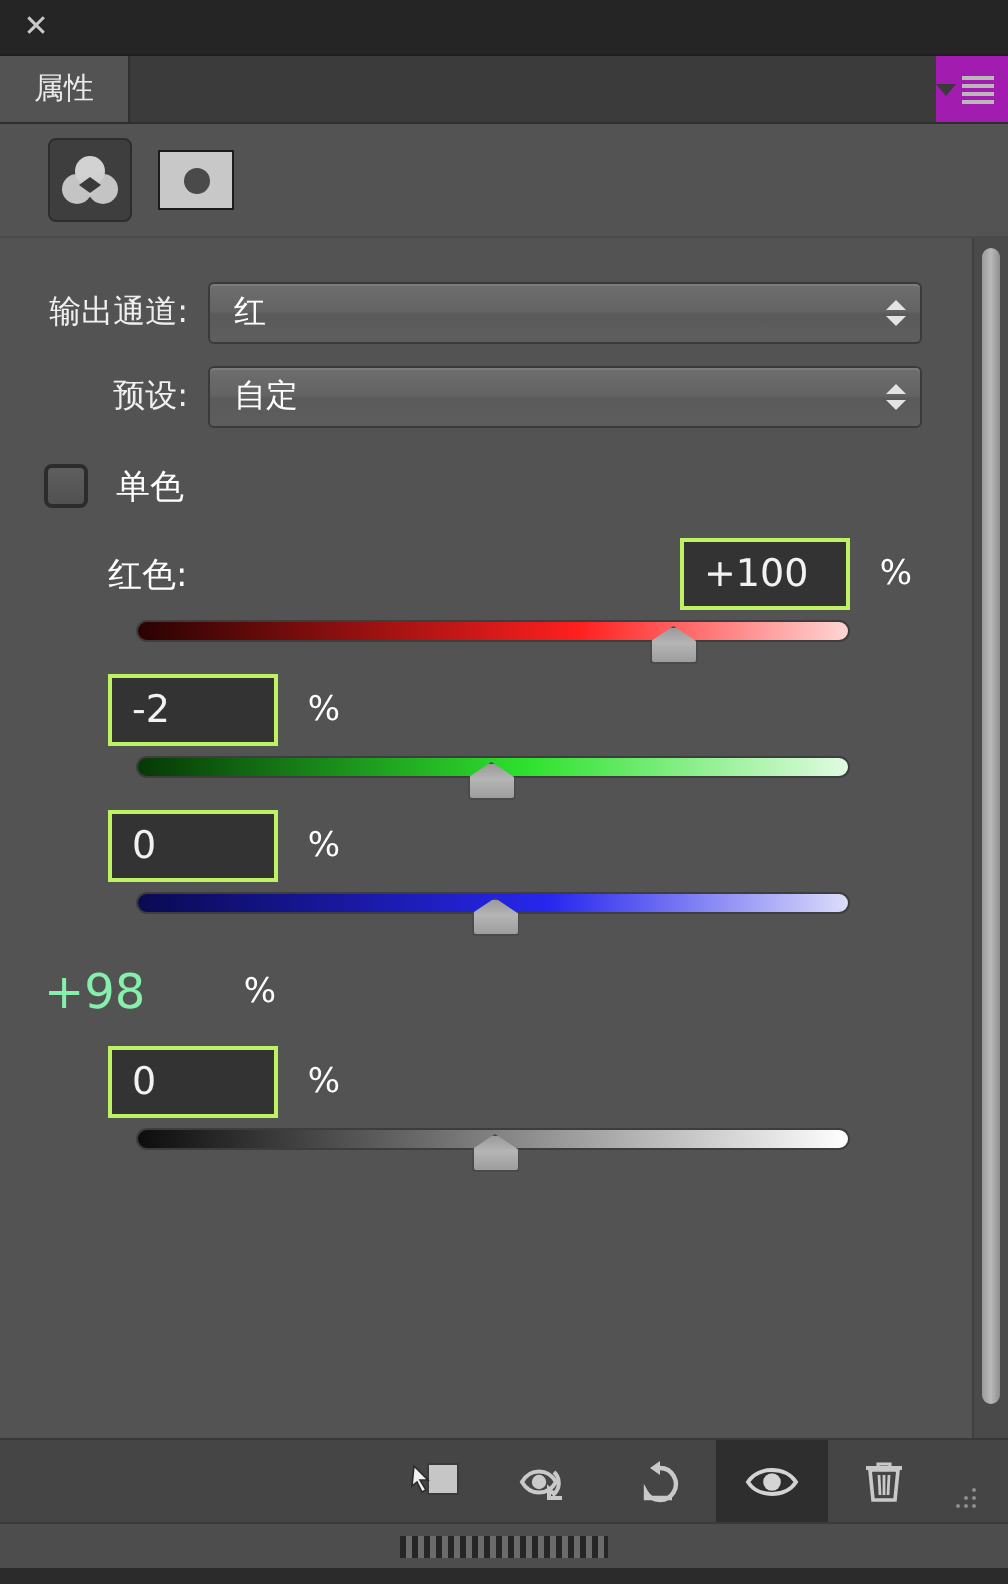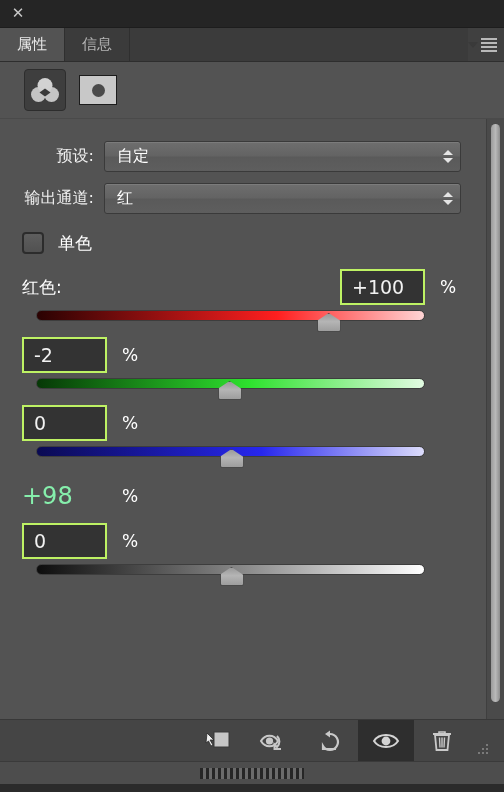--- a/index.html
+++ b/index.html
@@ -43,21 +43,21 @@
     color: #c9c9c9;
     font-size: 15px;
     line-height: 1;
     font-family: "DejaVu Sans", "Liberation Sans", sans-serif;
     cursor: pointer;
   }
 
   
   .tabstrip {
     height: 33px;
-    background: #404040;
+    background: #a21caf;
     display: flex;
     align-items: center;
     flex: 0 0 auto;
     position: relative;
     border-bottom: 1px solid #2e2e2e;
   }
   .tab {
     height: 33px;
     padding: 0 17px;
     display: flex;
@@ -215,21 +215,21 @@
     cursor: pointer;
     box-sizing: border-box;
   }
   .check-label {
     margin-left: 14px;
     color: #ffffff;
     font-size: 17px;
   }
 
   
-  .slider-group { padding: 0 0 4px 0; }
+  .slider-group { padding: 0 0 4px 0; margin-left: 32px; }
   .slider-head {
     display: flex;
     align-items: center;
     height: 40px;
     padding: 0 24px 0 22px;
   }
   .slider-name {
     color: #ffffff;
     font-size: 17px;
     flex: 1 1 auto;
@@ -364,23 +364,20 @@
 <div id="app">
 
   <div class="titlebar">
     <div class="close-btn">✕</div>
   </div>
 
   <div class="tabstrip">
     <div class="tab active">
       <span>属性</span>
     </div>
-    <div class="tab">
-      <span>信息</span>
-    </div>
     <div class="tab-spacer"></div>
     <div class="tab-menu">
       <div class="chev-down"></div>
       <div class="hamburger">
         <i></i>
           <i></i>
           <i></i>
           <i></i>
       </div>
     </div>
@@ -397,34 +394,34 @@
     </div>
     <div class="mask-thumb">
       <div class="mask-dot"></div>
     </div>
   </div>
 
   <div class="content">
     <div class="scroll-area">
 
       <div class="row">
-        <div class="row-label">预设:</div>
+        <div class="row-label">输出通道:</div>
         <div class="select">
-          <span class="select-value">自定</span>
+          <span class="select-value">红</span>
           <span class="spinner">
             <span class="up"></span>
               <span class="dn"></span>
           </span>
         </div>
       </div>
 
       <div class="row">
-        <div class="row-label">输出通道:</div>
+        <div class="row-label">预设:</div>
         <div class="select">
-          <span class="select-value">红</span>
+          <span class="select-value">自定</span>
           <span class="spinner">
             <span class="up"></span>
               <span class="dn"></span>
           </span>
         </div>
       </div>
 
       <div class="check-row">
         <div class="checkbox"></div>
         <div class="check-label">单色</div>

